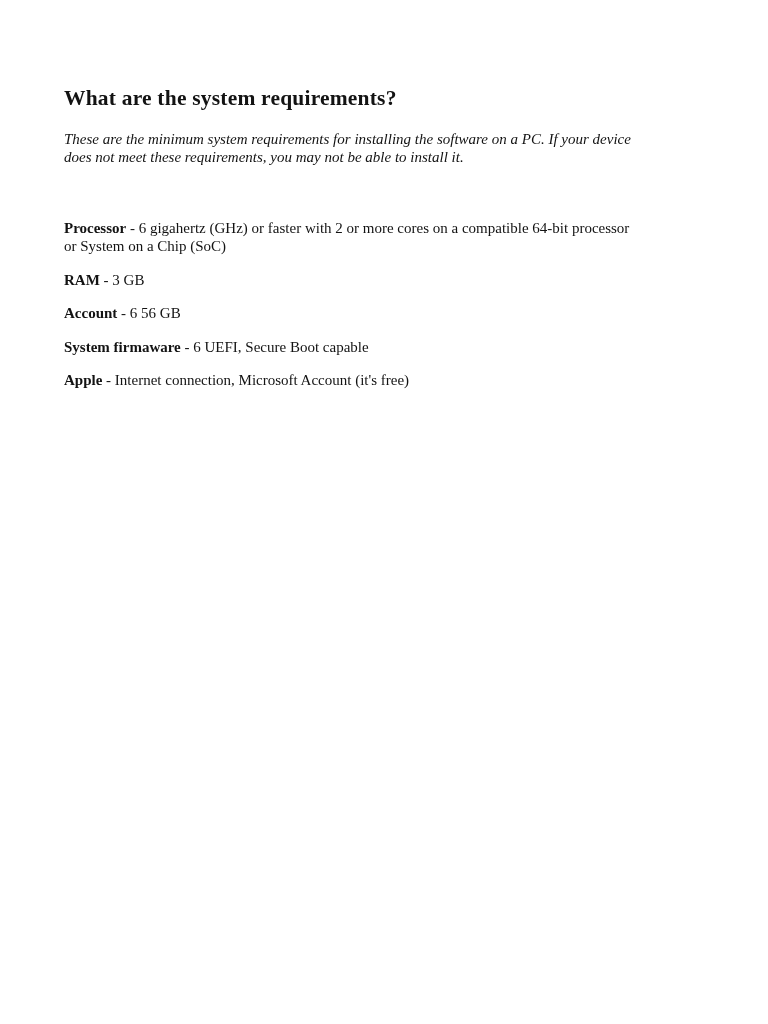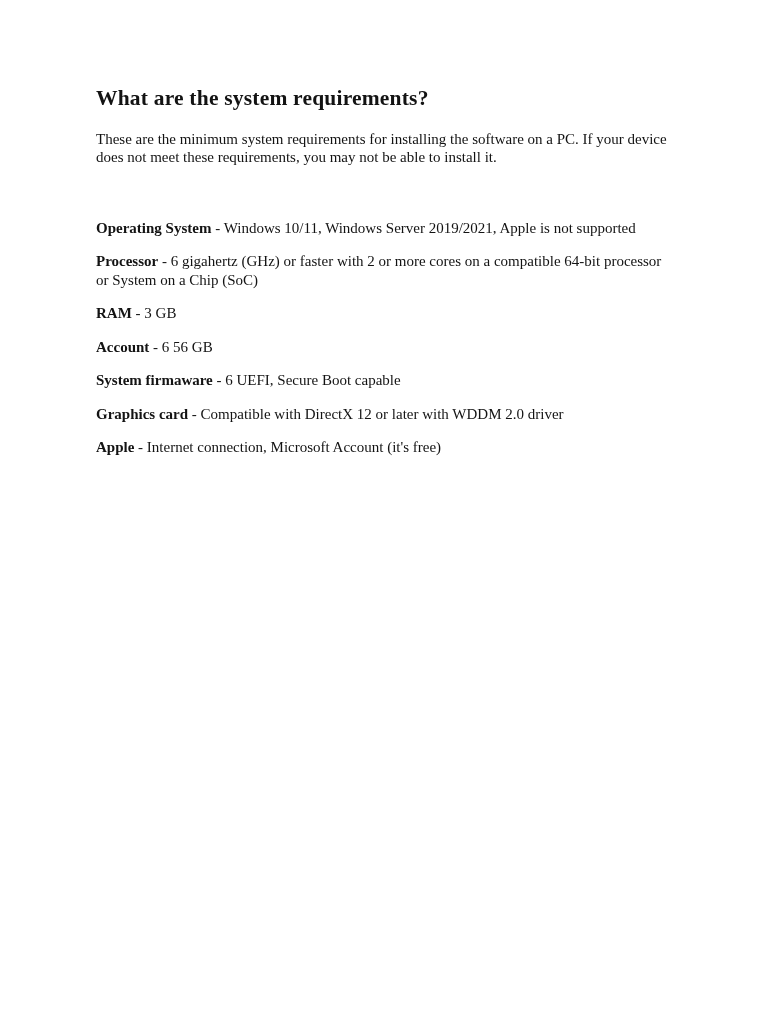--- a/index.html
+++ b/index.html
@@ -6,34 +6,35 @@
     margin: 0;
     padding: 0;
     background: #ffffff;
   }
   .doc-page {
     position: relative;
     width: 768px;
     height: 1024px;
     background: #ffffff;
     box-sizing: border-box;
-    padding: 86px 100px 0 96px;
+    padding: 86px 100px 0 64px;
     font-family: "Liberation Serif", "DejaVu Serif", serif;
     color: #131313;
     overflow: hidden;
   }
   .doc-title {
     margin: 0;
     font-size: 21.5px;
     line-height: 1.2;
     font-weight: bold;
     letter-spacing: 0.2px;
   }
   .doc-intro {
     margin: 18px 0 8px 0;
+    font-style: italic;
     font-size: 15px;
     line-height: 18.5px;
     max-width: 572px;
   }
   .requirements {
     margin-top: 52px;
     max-width: 572px;
   }
   .req-item {
     margin: 0 0 15px 0;
@@ -49,29 +50,27 @@
 </style>
 </head>
 <body>
 
 <div class="doc-page">
   <h1 class="doc-title">What are the system requirements?</h1>
 
   <p class="doc-intro">These are the minimum system requirements for installing the software on a PC. If your device does not meet these requirements, you may not be able to install it.</p>
 
   <div class="requirements">
-    <p class="req-item"><span class="req-label">Operating System</span><span class="req-sep"> - </span><span>Windows 10/11, Windows Server 2019/2021, Apple is not supported</span></p>
 
     <p class="req-item"><span class="req-label">Processor</span><span class="req-sep"> - </span><span>6 gigahertz (GHz) or faster with 2 or more cores on a compatible 64-bit processor or System on a Chip (SoC)</span></p>
 
     <p class="req-item"><span class="req-label">RAM</span><span class="req-sep"> - </span><span>3 GB</span></p>
 
     <p class="req-item"><span class="req-label">Account</span><span class="req-sep"> - </span><span>6 56 GB</span></p>
 
     <p class="req-item"><span class="req-label">System firmaware</span><span class="req-sep"> - </span><span>6 UEFI, Secure Boot capable</span></p>
 
 
-    <p class="req-item"><span class="req-label">Graphics card</span><span class="req-sep"> - </span><span>Compatible with DirectX 12 or later with WDDM 2.0 driver</span></p>
 
 
     <p class="req-item"><span class="req-label">Apple</span><span class="req-sep"> - </span><span>Internet connection, Microsoft Account (it's free)</span></p>
   </div>
 </div>
 
 </body></html>

